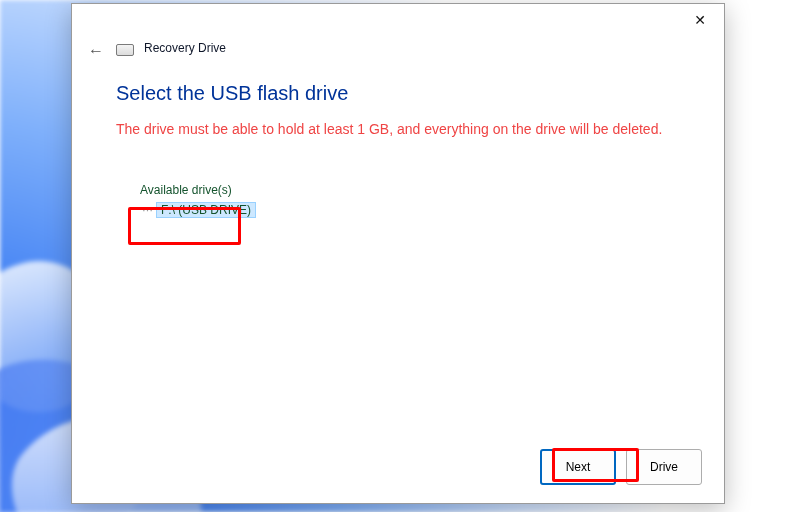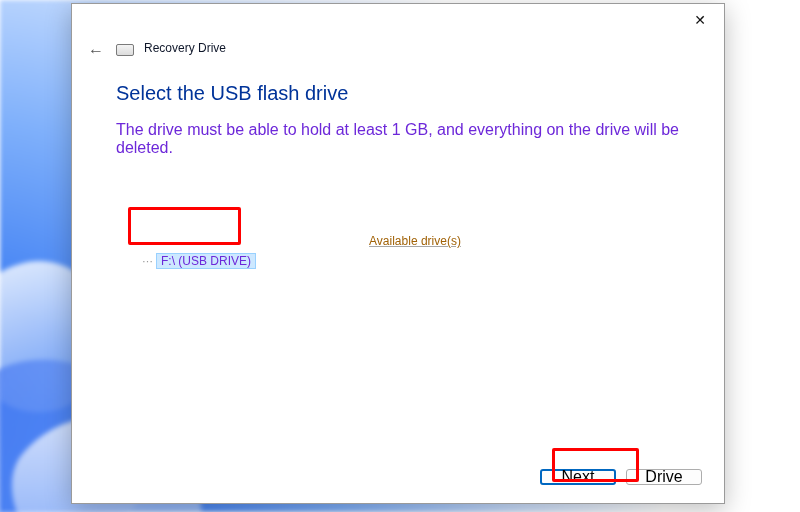--- a/index.html
+++ b/index.html
@@ -81,51 +81,49 @@
 
   .content { position:absolute; left:44px; top:78px; right:34px; }
 
   .page-title {
     color: #003399;
     font-size: 20px;
     font-weight: 400;
     margin-bottom: 16px;
   }
   .instruction {
-    color: #6d28d9;
-    font-size: 16px;
-    margin-bottom: 77px;
+    color: #ef4444;
+    font-size: 14px;
+    margin-bottom: 46px;
   }
 
   .avail-block { margin-left: 22px; }
   .avail-label {
     font-size: 12px;
-    text-decoration: underline;
     text-decoration-color: rgba(0,0,0,0.35);
-    color:#a16207;
+    color:#14532d;
     padding-left: 2px;
-    text-align: center;
   }
 
   .drive-row {
     display:flex; align-items:center;
     height: 18px;
     margin-top: 4px;
     padding-left: 4px;
   }
   .tree-tick {
     color:#9a9a9a; font-size:11px; width:14px; display:inline-block;
     letter-spacing:-1px;
   }
   .drive-item {
     background: #cde8ff;
     border: 1px solid #99d1ff;
     padding: 0px 4px;
     font-size: 12px;
-    color:#6d28d9;
+    color:#14532d;
     cursor: pointer;
   }
 
   
   .annot {
     position: absolute;
     border: 3px solid #ff0000;
     pointer-events: none;
     box-sizing: border-box;
   }
@@ -133,23 +131,23 @@
   .annot-next   { left: 552px; top: 448px; width: 87px;  height: 34px; border-radius:2px;}
 
   
   .footer {
     position:absolute;
     right: 22px; bottom: 18px;
     display:flex; gap:10px;
   }
   .btn {
     min-width: 76px;
-    height: 16px;
+    height: 36px;
     padding: 0 14px;
-    font-size: 16px;
+    font-size: 12px;
     font-family: inherit;
     background: #fdfdfd;
     border: 1px solid #adadad;
     border-radius: 3px;
     cursor: pointer;
     display:flex; align-items:center; justify-content:center;
   }
   .btn.primary { border: 2px solid #0067c0; padding: 0 13px; }
 </style>
 </head>

